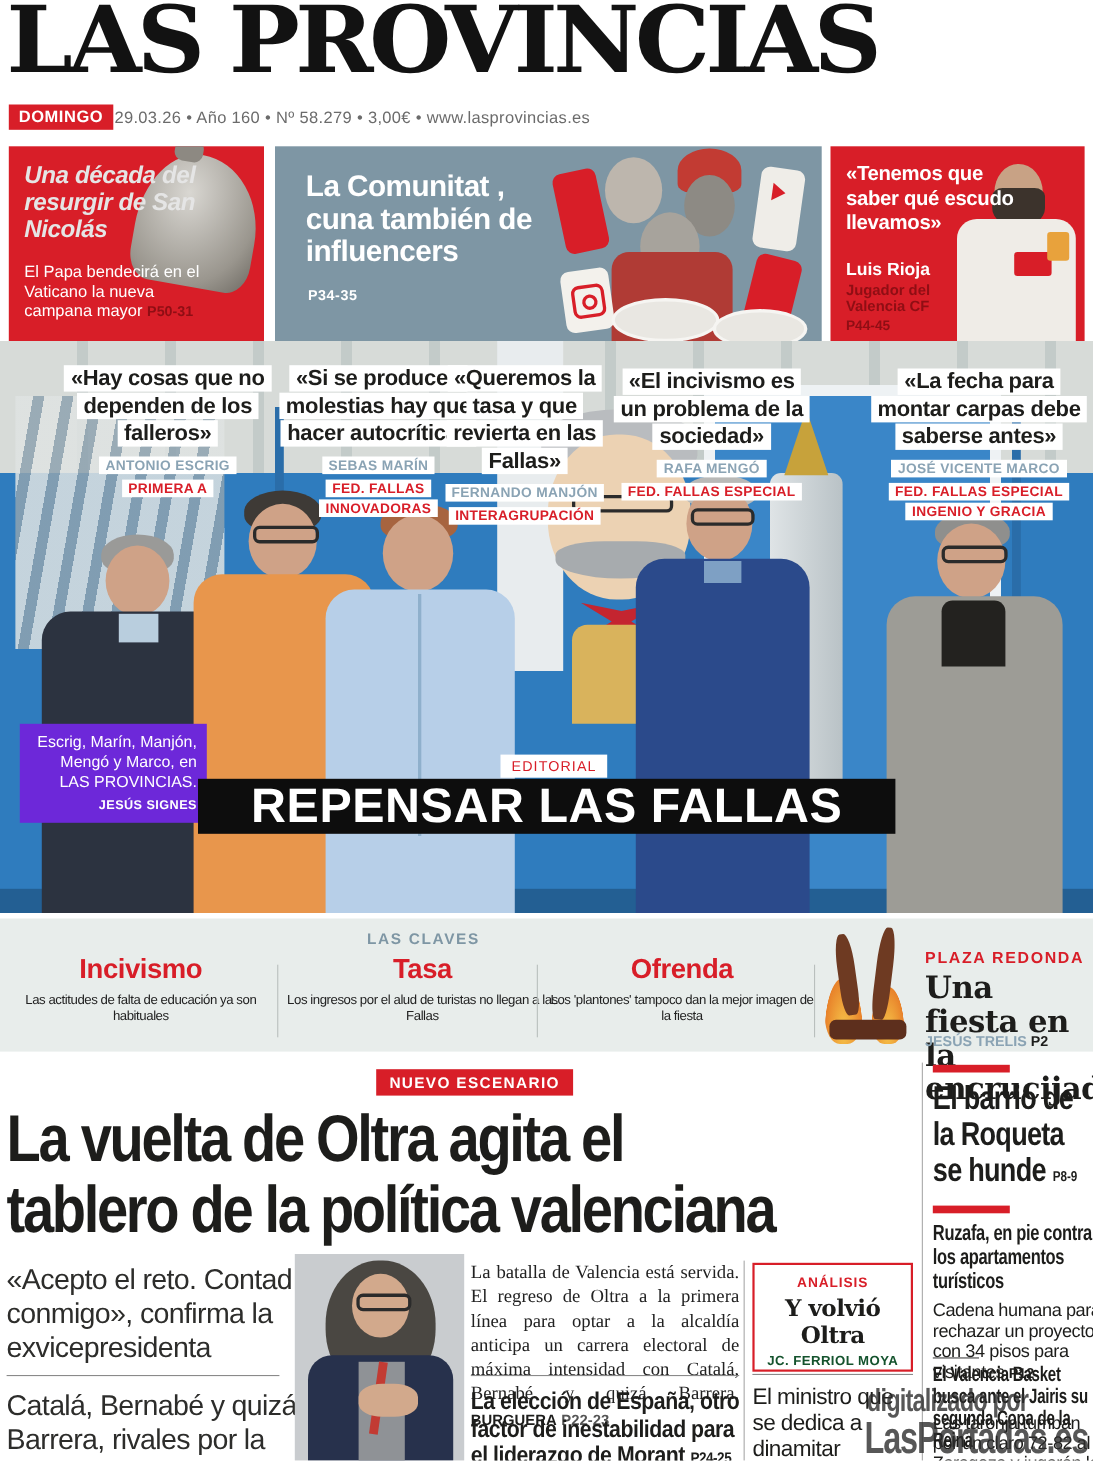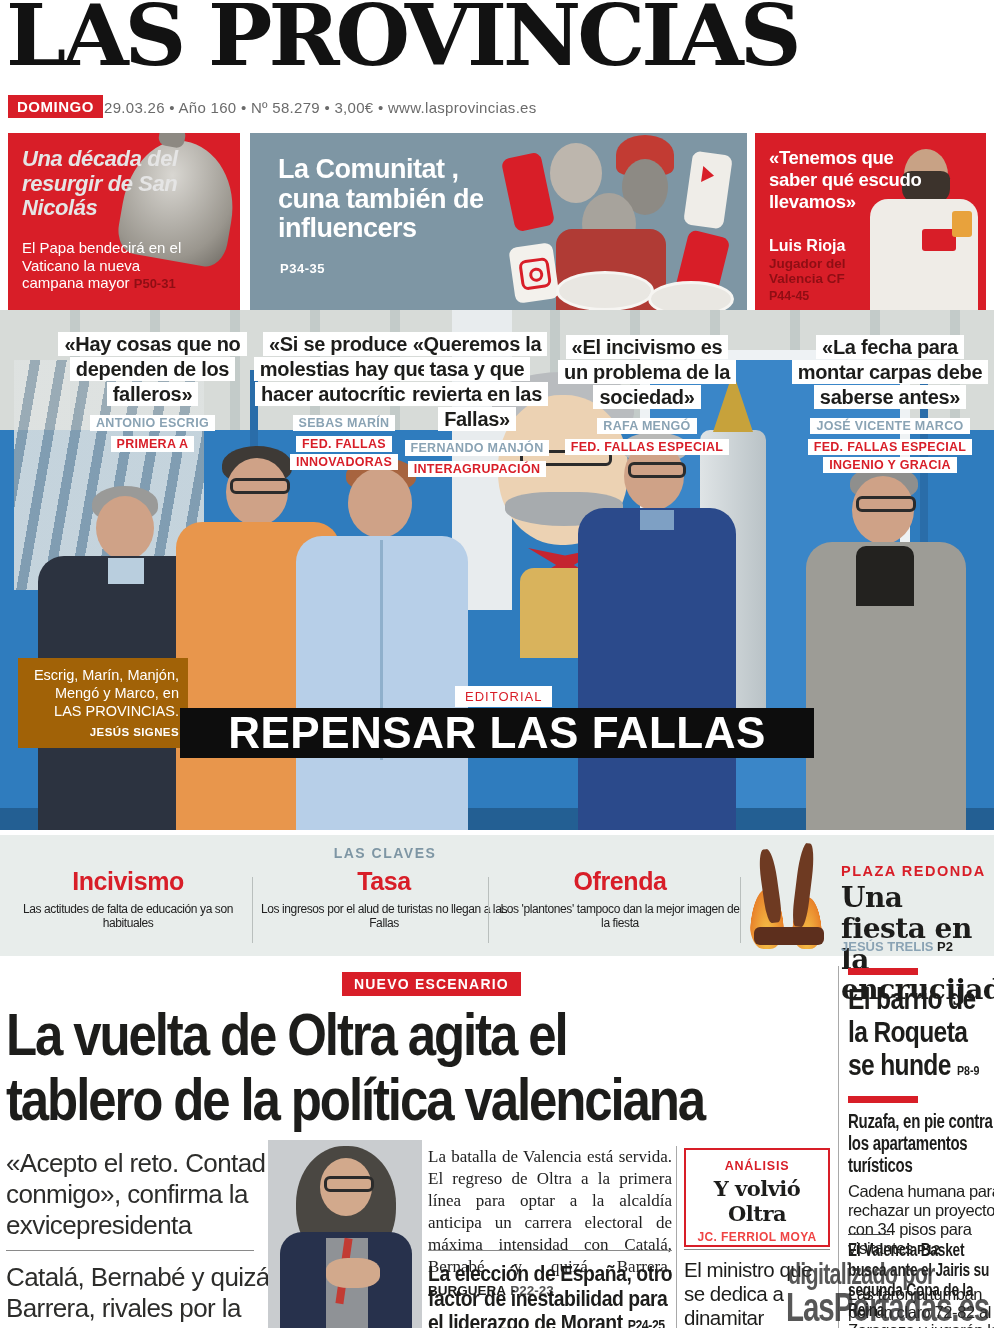--- a/index.html
+++ b/index.html
@@ -65,21 +65,21 @@
   .ninot-vest{position:absolute;left:520px;top:258px;width:92px;height:90px;background:#d9b35c;border-radius:14px 14px 0 0;}
   .cone{position:absolute;left:700px;top:120px;width:66px;height:300px;background:linear-gradient(90deg,#dfe4e6,#b9c2c6);border-radius:10px;}
   .cone:before{content:"";position:absolute;left:13px;top:-58px;width:0;height:0;
                border-left:20px solid transparent;border-right:20px solid transparent;border-bottom:60px solid #c7a23b;}
   
   .qgroup{text-align:center;}
   .qtext{font-size:20px;line-height:25px;font-weight:600;letter-spacing:-.3px;color:#1d1d1b;text-align:center;}
   .qname{margin-top:7px;font-size:12.5px;font-weight:800;color:#8aa3b4;letter-spacing:.3px;line-height:18px;}
   .qorg{margin-top:3px;font-size:12.5px;font-weight:800;color:#d81e28;letter-spacing:.3px;line-height:18px;}
   
-  .caption{left:18px;top:348px;width:152px;background:#a16207;color:#fff;padding:8px 9px;
+  .caption{left:18px;top:348px;width:152px;background:#6d28d9;color:#fff;padding:8px 9px;
            text-align:right;font-size:14.5px;line-height:1.25;}
   .caption .credit{display:block;margin-top:5px;font-size:11.5px;font-weight:800;letter-spacing:.4px;}
   
   .ed-chip{top:376px;left:455px;background:#fff;color:#d81e28;font-weight:400;font-size:13px;
            letter-spacing:1px;padding:3px 10px;}
   .ed-bar{top:398px;left:180px;width:634px;height:50px;background:#0d0d0d;color:#fff;text-align:center;
           font-weight:900;font-size:44px;line-height:50px;letter-spacing:.5px;}
   .ed-dek{top:452px;left:182px;width:630px;text-align:center;font-size:20px;line-height:26px;font-weight:700;letter-spacing:-.2px;}
   .ed-dek .chip{padding:2px 7px;}
   .ed-page{color:#c22128;font-size:14px;font-weight:800;}
@@ -112,21 +112,21 @@
         line-height:1.3;text-align:justify;color:#222;}
   .mcol .by{font-family:"Liberation Sans",sans-serif;font-weight:800;font-size:13.5px;color:#1d1d1b;}
   .mcol .pg{font-family:"Liberation Sans",sans-serif;font-weight:700;font-size:13.5px;color:#555;}
   .related{left:428px;top:1262px;width:278px;font-weight:700;font-size:22px;line-height:1.12;
            letter-spacing:-.5px;transform:scaleX(.88);transform-origin:left;}
   .relpg{font-size:14px;font-weight:800;}
   .vdiv{width:1px;background:#a9a9a9;}
   .analysis{left:684px;top:1148px;width:142px;height:86px;border:2.5px solid #d81e28;text-align:center;padding-top:9px;}
   .analysis .ak{color:#d81e28;font-weight:800;font-size:12.5px;letter-spacing:.8px;}
   .analysis .at{font-family:"DejaVu Serif",serif;font-weight:700;font-size:21px;margin-top:3px;letter-spacing:-.5px;}
-  .analysis .ab{color:#ef4444;font-weight:800;font-size:12px;margin-top:4px;letter-spacing:.4px;}
+  .analysis .ab{color:#14532d;font-weight:800;font-size:12px;margin-top:4px;letter-spacing:.4px;}
   .minister{left:684px;top:1258px;width:152px;font-size:20.5px;line-height:1.18;letter-spacing:-.5px;font-weight:500;}
   
   .redbar{left:848px;width:70px;height:7px;background:#d81e28;}
   .rt1{left:848px;top:982px;width:178px;font-weight:800;font-size:30px;line-height:1.1;letter-spacing:-.8px;
        transform:scaleX(.82);transform-origin:left;}
   .rtpg{font-size:13px;font-weight:800;letter-spacing:0;}
   .rt2{left:848px;top:1110px;width:194px;font-weight:800;font-size:20px;line-height:1.1;letter-spacing:-.4px;
        transform:scaleX(.75);transform-origin:left;}
   .rx2{left:848px;top:1182px;width:158px;font-size:16.5px;line-height:1.15;letter-spacing:-.4px;}
   .shorthr{left:848px;top:1234px;width:42px;height:1px;background:#444;}

